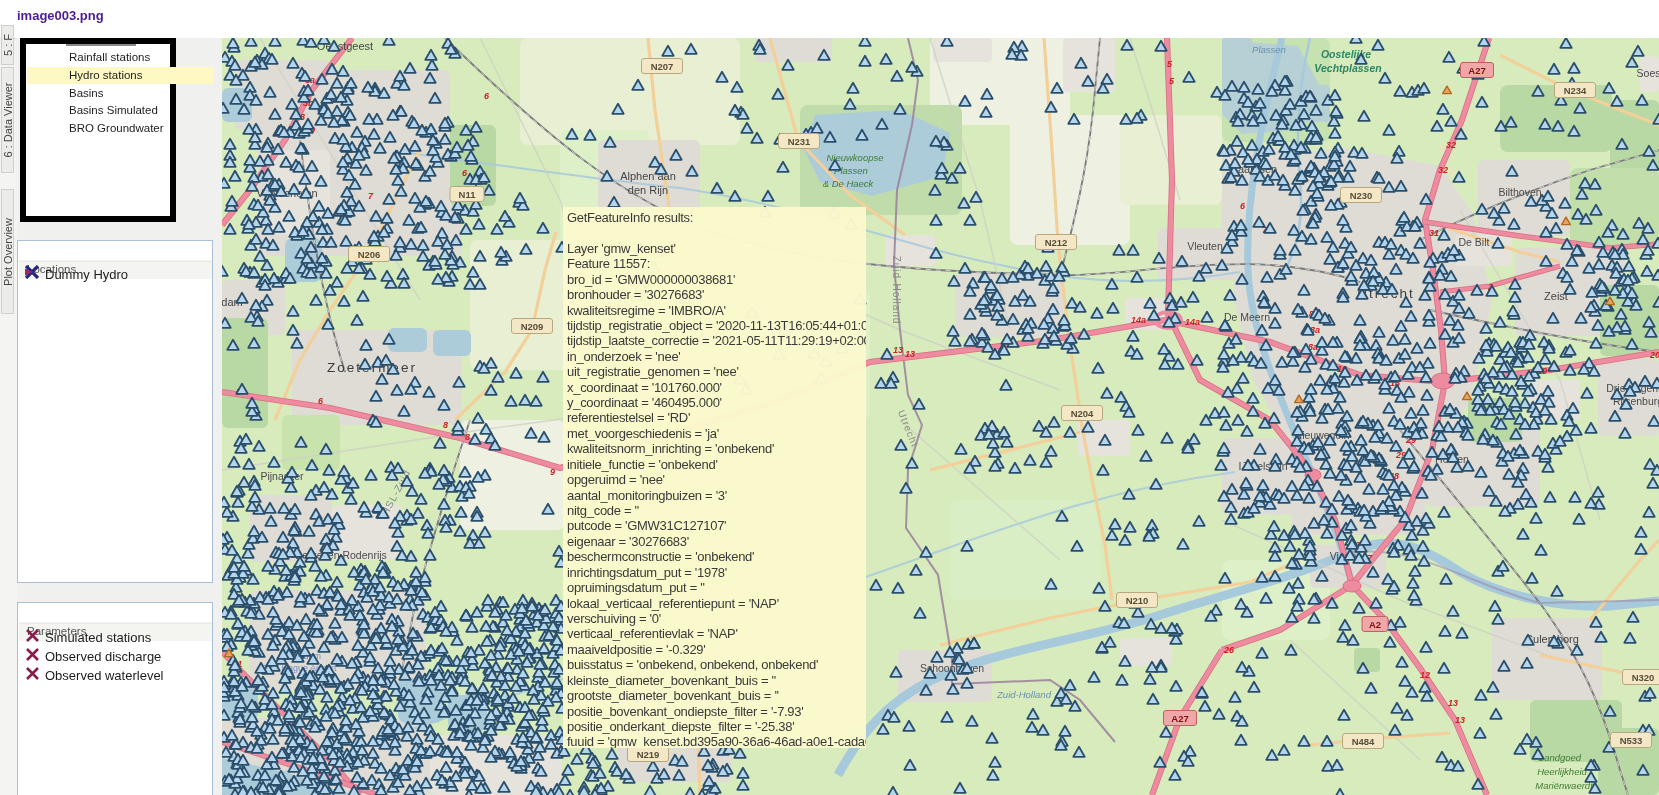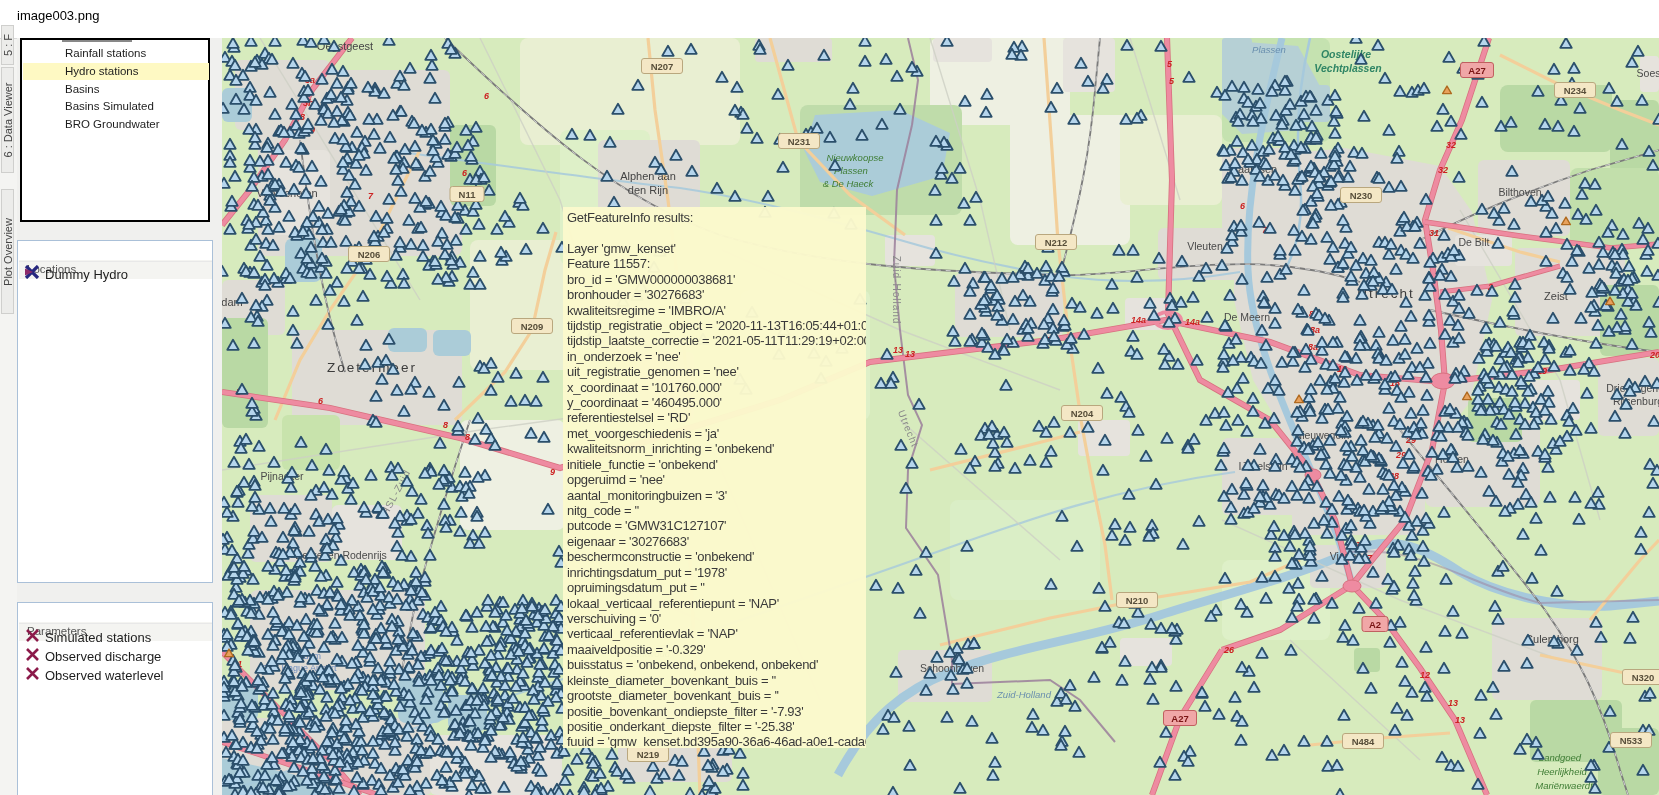--- a/index.html
+++ b/index.html
@@ -1,23 +1,23 @@
 <!DOCTYPE html>
 <html><head><meta charset="utf-8"><style>
 *{margin:0;padding:0;box-sizing:border-box}
 body{width:1659px;height:795px;overflow:hidden;font-family:"Liberation Sans",sans-serif;background:#fff}
 #page{position:relative;width:1659px;height:795px}
 #topbar{position:absolute;left:0;top:0;width:1659px;height:38px;background:#fff}
-#topbar span{position:absolute;left:17px;top:8px;font-size:13px;font-weight:normal;color:#000000}
+#topbar span{position:absolute;left:17px;top:8px;font-size:13px;font-weight:bold;color:#4c1d95}
 #tabs{position:absolute;left:0;top:38px;width:17px;height:757px;background:#f4f4f2;border-top:1px solid #d9d9d9}
 .vtab{position:absolute;left:1px;width:13px;background:#ececea;border:1px solid #cfcfcd;color:#444;font-size:11px}
 .vtab span{position:absolute;left:50%;top:50%;transform:translate(-50%,-50%) rotate(-90deg);white-space:nowrap}
 #sidebar{position:absolute;left:17px;top:38px;width:205px;height:757px;background:#f0f0ee}
 .panel{position:absolute;background:#fff;border:1px solid #aac0d8}
-#p1{left:3px;top:0;width:190px;height:184px;border:2px solid #000000}
+#p1{left:3px;top:0;width:156px;height:184px;border:6px solid #000000}
 #p1 .row{position:absolute;left:1px;width:186px;height:17px;font-size:11.5px;color:#1d1d1d;padding-left:42px;line-height:17px}
 #p2{left:0;top:202px;width:196px;height:343px}
 #p3{left:0;top:564px;width:196px;height:194px}
 .ptitle{position:absolute;left:1px;top:19px;width:193px;height:19px;font-size:11.5px;color:#555;background:#f4f4f1;padding:3px 0 0 8px;box-sizing:border-box}
 .psep{position:absolute;left:1px;top:20px;width:193px;height:1px;background:#e8e8e8}
 .pitem{position:absolute;left:27px;font-size:13px;color:#1d1d1d}
 #map{position:absolute;left:222px;top:38px;width:1437px;height:757px}
 #popup{position:absolute;left:563px;top:207px;width:303px;height:541px;background:rgba(251,249,204,0.97);
  font-size:13px;letter-spacing:-0.3px;line-height:15.42px;color:#3a3a3a;padding:3px 0 0 4px;white-space:nowrap;overflow:hidden}
 .jn{font-size:9px;font-style:italic;fill:#cc2222;font-weight:bold}

